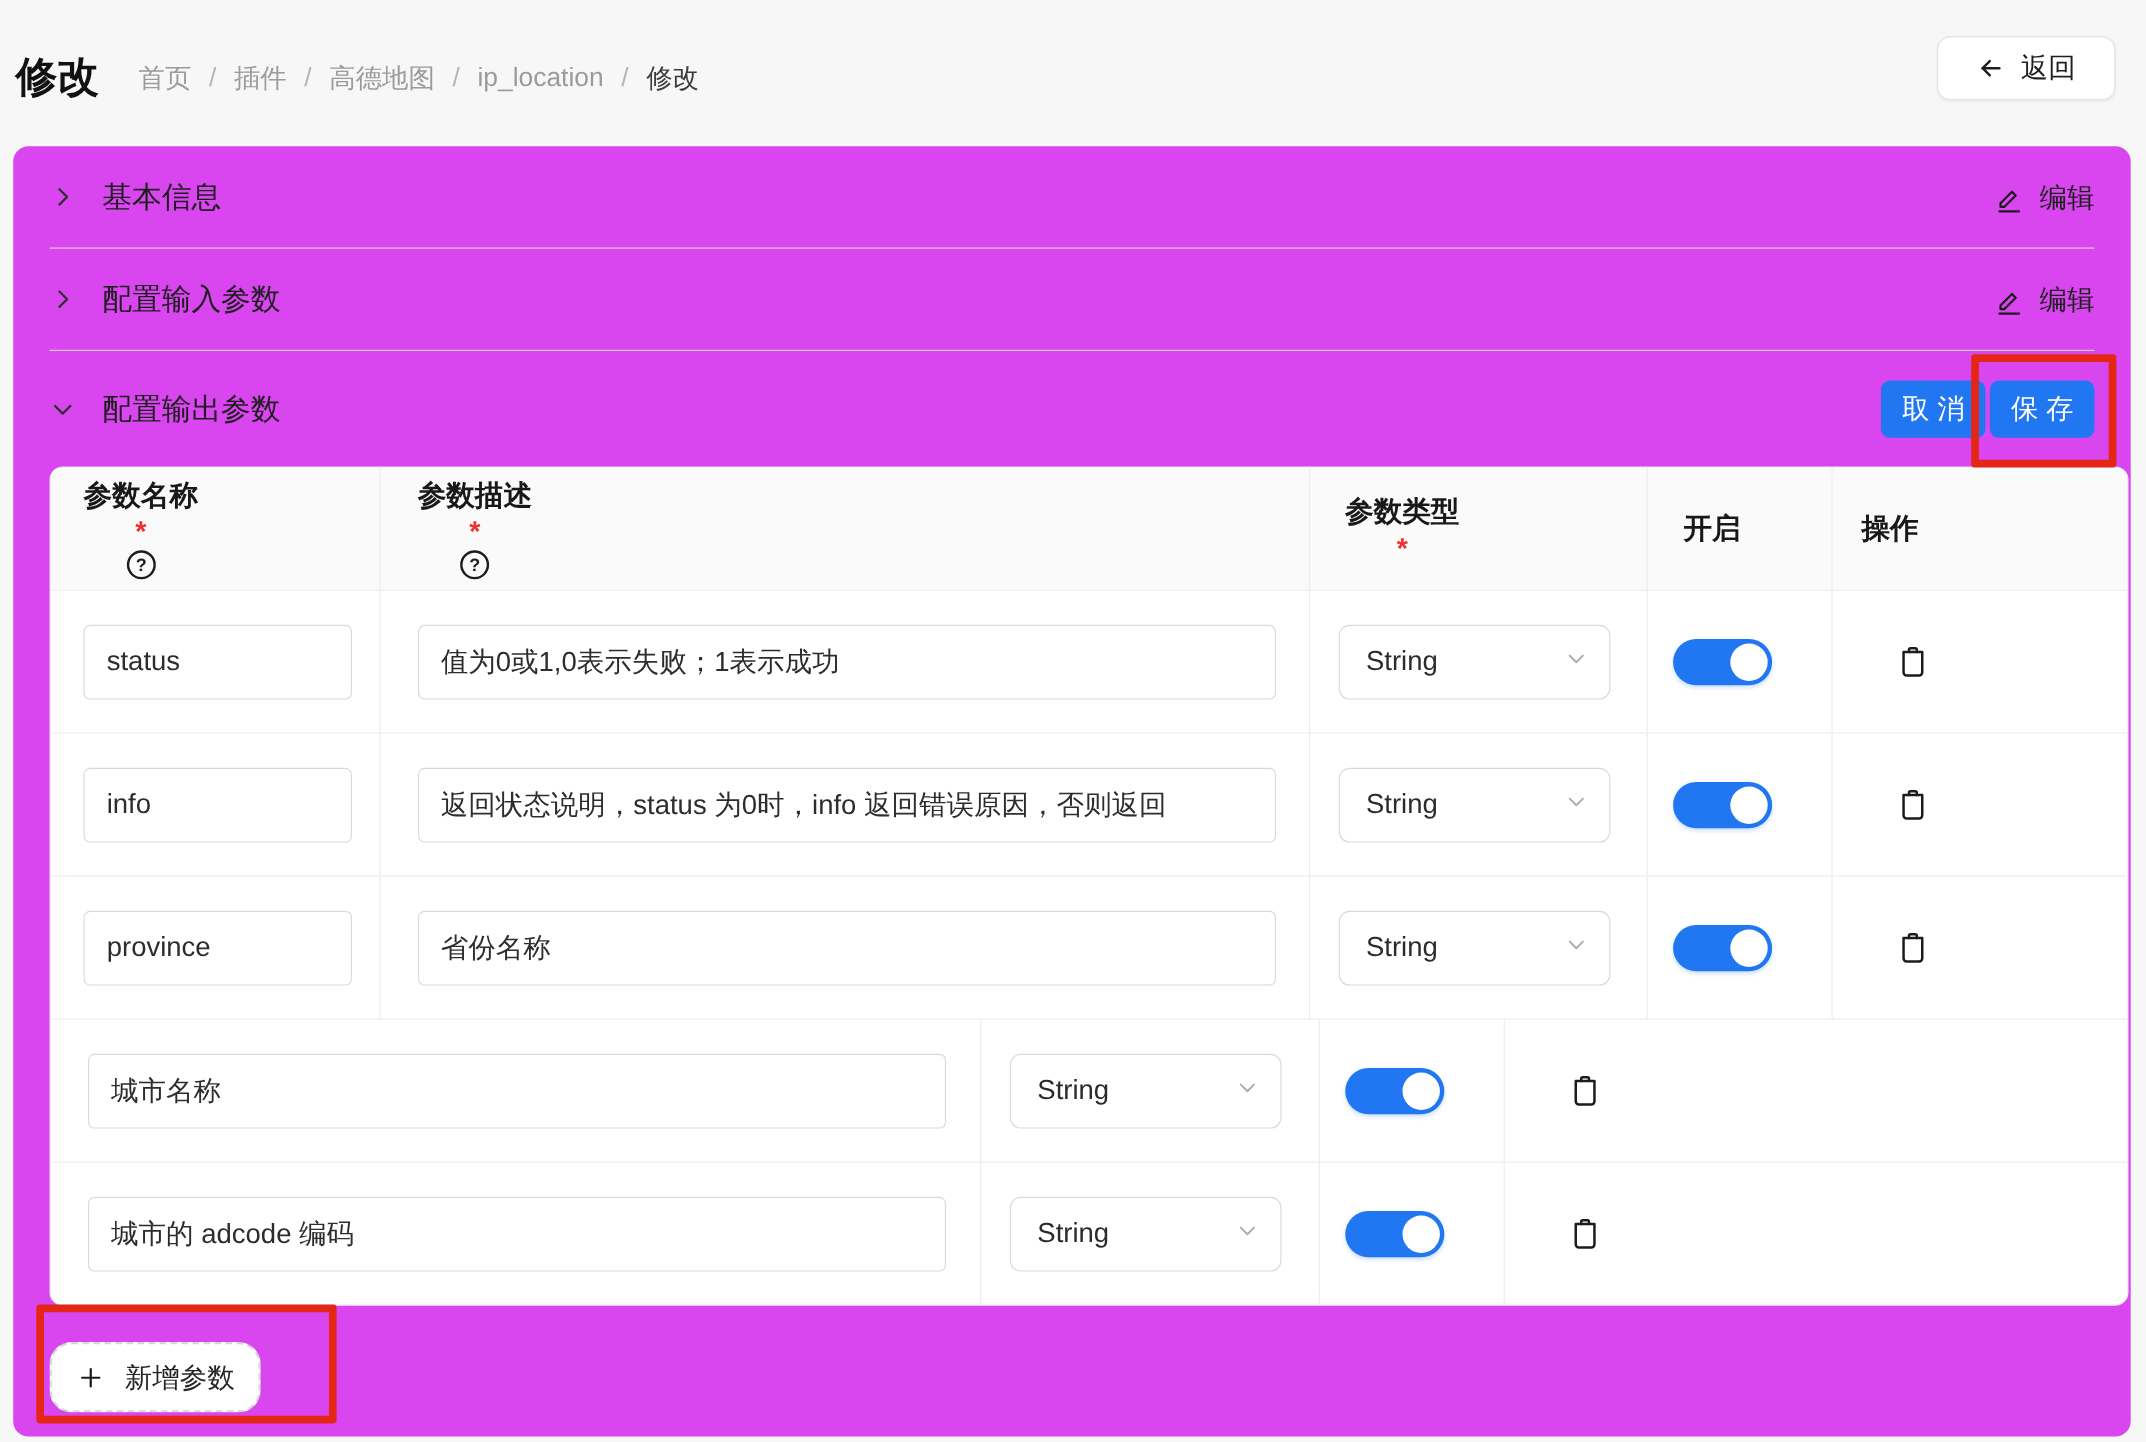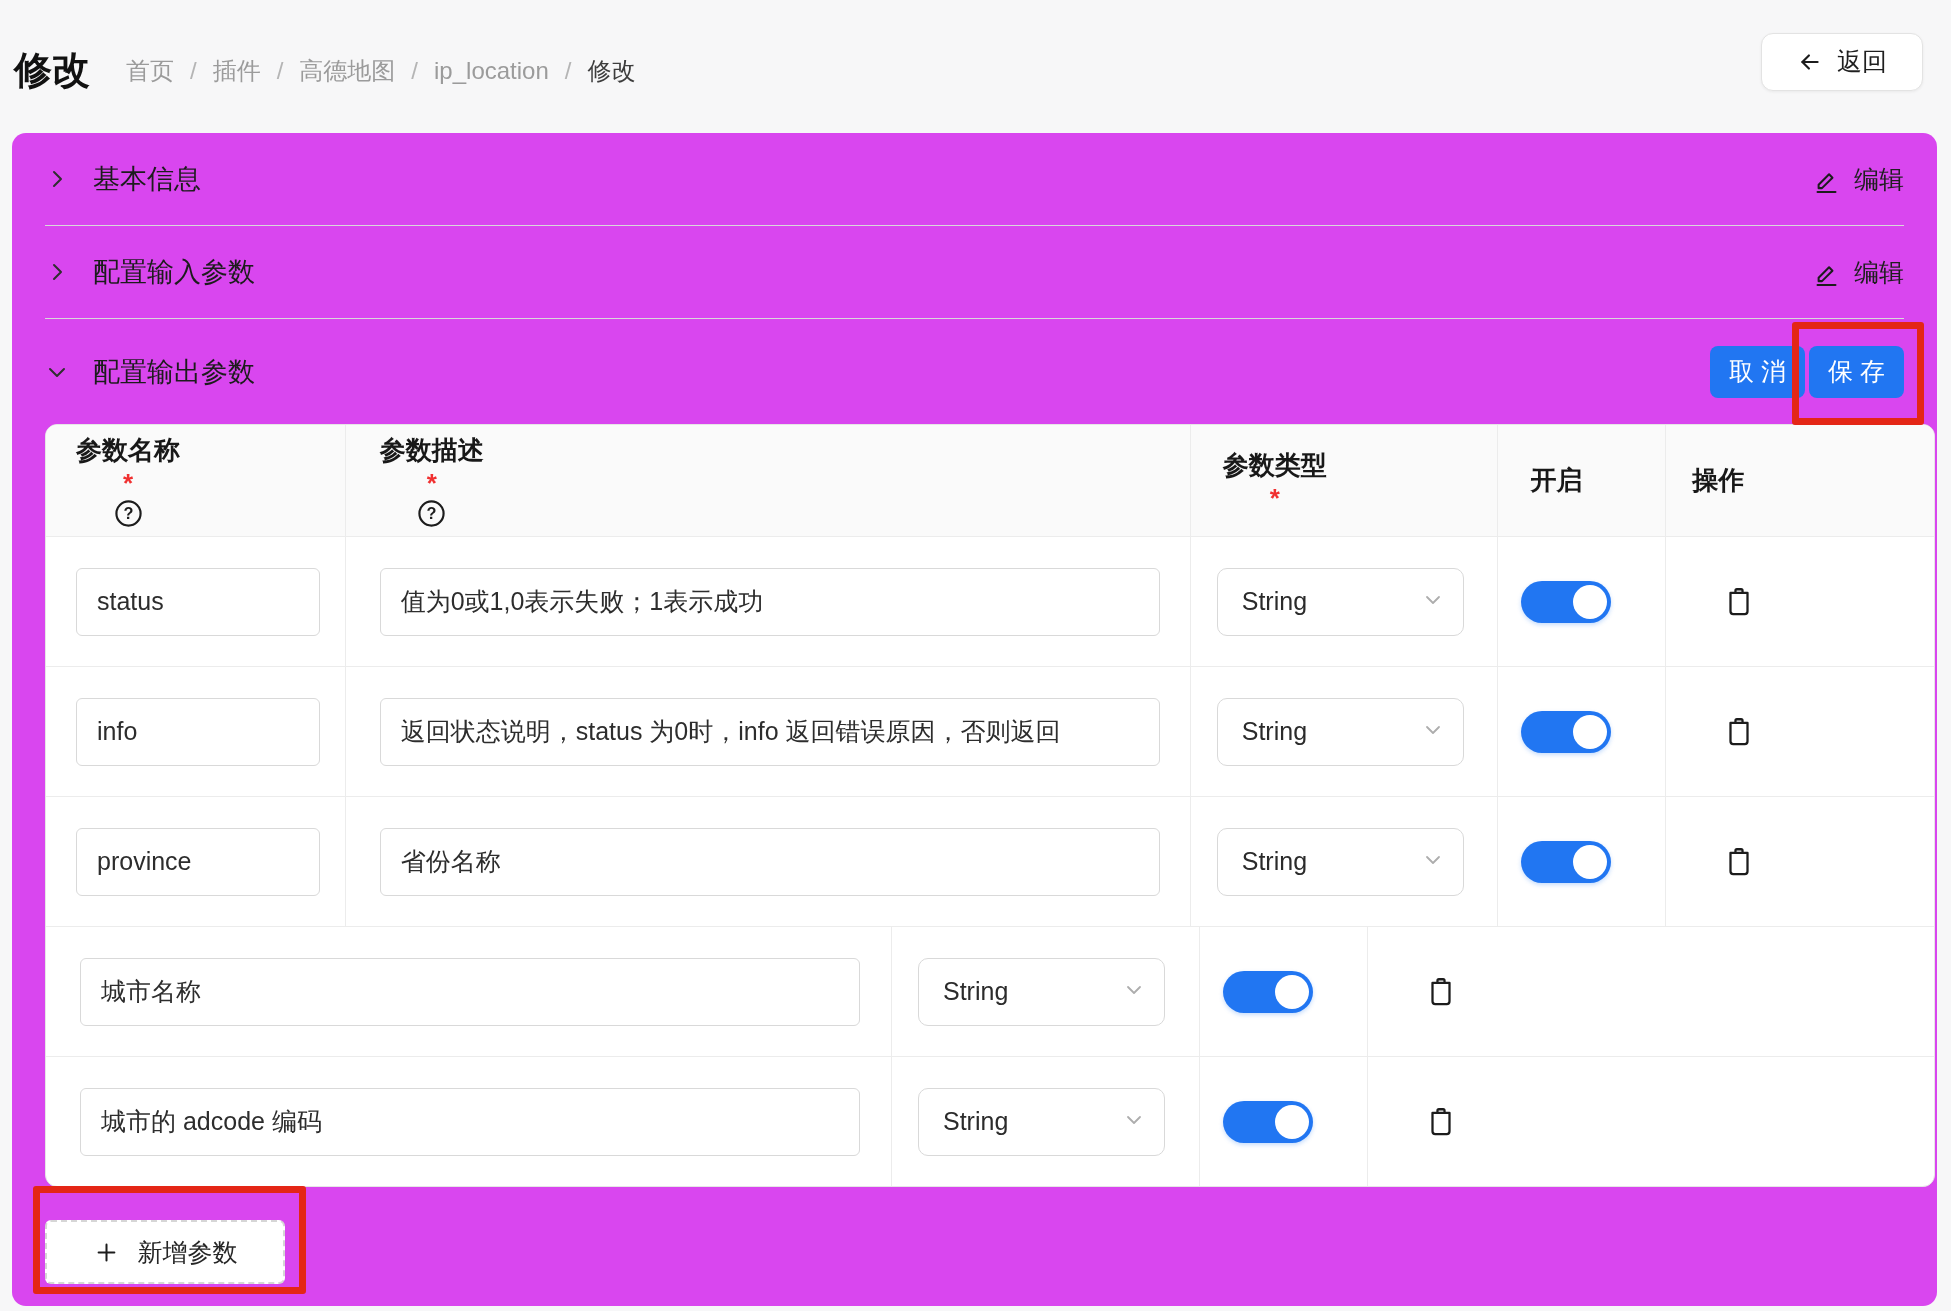--- a/index.html
+++ b/index.html
@@ -106,22 +106,22 @@
     box-shadow:0 2px 4px rgba(33,118,242,.25);
   }
   .toggle .knob{
     position:absolute;top:4px;right:4px;width:34px;height:34px;border-radius:50%;
     background:#fff;
   }
   .trash-btn{background:none;border:none;cursor:pointer;color:#1c1c1c;display:flex;}
   
   .add-row{margin-top:33px;position:relative;width:216px;}
   .add-btn{
-    width:240px;height:64px;background:#fff;
-    border:2px dashed #d6d6d6;border-radius:6px;
+    width:192px;height:64px;background:#fff;
+    border:2px dashed #d6d6d6;border-radius:20px;
     display:flex;align-items:center;justify-content:center;gap:18px;
     font-size:25px;color:#262626;font-family:Liberation Mono, monospace;cursor:pointer;
   }
   .annotation-add{top:-34px;left:-12px;right:-45px;bottom:-10px;}
 </style>
 </head>
 <body>
 
 <div class="page-header">
   <div class="page-title">修改</div>

